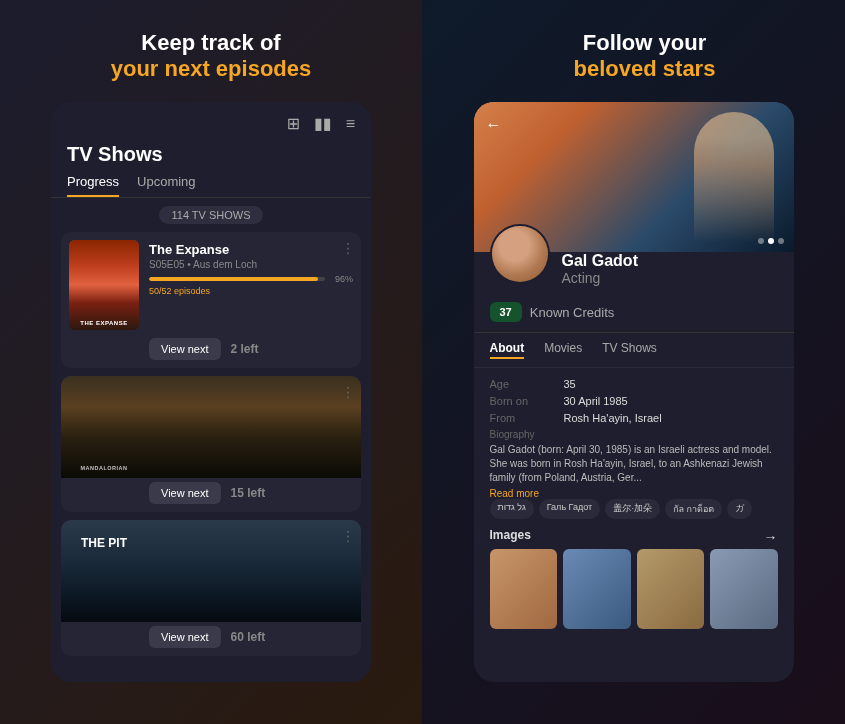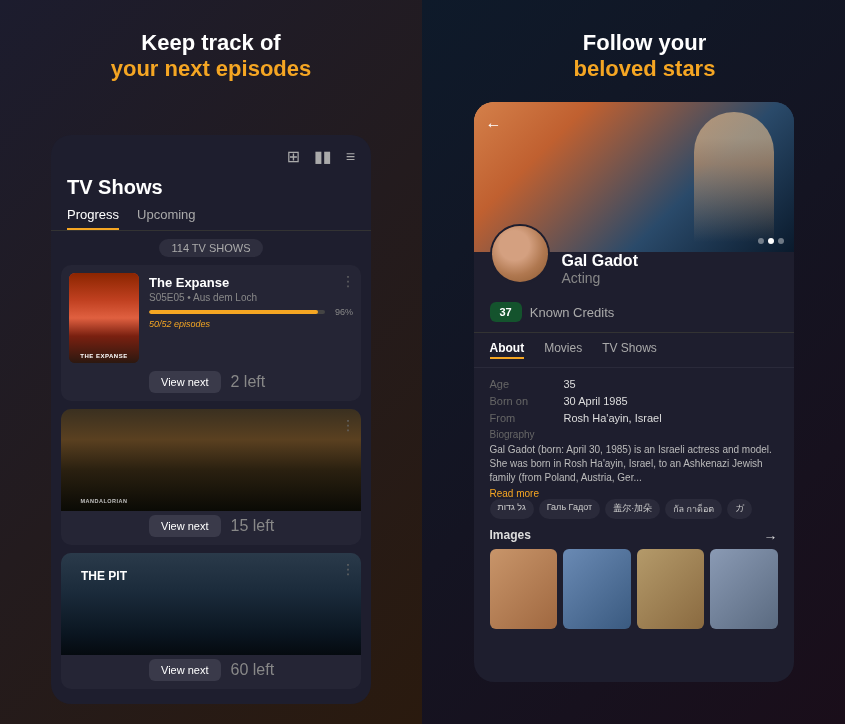--- a/index.html
+++ b/index.html
@@ -14,21 +14,20 @@
     
     .left-panel {
       width: 422px;
       height: 724px;
       background: #1a1a2e;
       background: linear-gradient(135deg, #1c1c2e 0%, #2a1a0e 100%);
       display: flex;
       flex-direction: column;
       align-items: center;
       padding: 30px 20px 20px;
-      gap: 33px;
     }
 
     .left-panel .headline {
       text-align: center;
       margin-bottom: 20px;
     }
 
     .left-panel .headline .line1 {
       color: #ffffff;
       font-size: 22px;
@@ -229,21 +228,20 @@
       color: #888;
       font-size: 9px;
       min-width: 22px;
       text-align: right;
     }
 
     .episodes-text {
       color: #f5a623;
       font-size: 9px;
       margin-bottom: 14px;
-      font-style: italic;
     }
 
     .show-item-bottom {
       display: flex;
       align-items: center;
       gap: 10px;
       padding: 4px 8px 8px 88px;
     }
 
     .view-next-btn {
@@ -251,21 +249,22 @@
       color: #fff;
       border: none;
       border-radius: 6px;
       padding: 5px 12px;
       font-size: 11px;
       cursor: pointer;
     }
 
     .left-count {
       color: #888;
-      font-size: 16px;
+      font-size: 12px;
+      font-weight: bold;
     }
 
     .more-icon {
       position: absolute;
       right: 6px;
       top: 8px;
       color: #666;
       font-size: 14px;
     }
 

